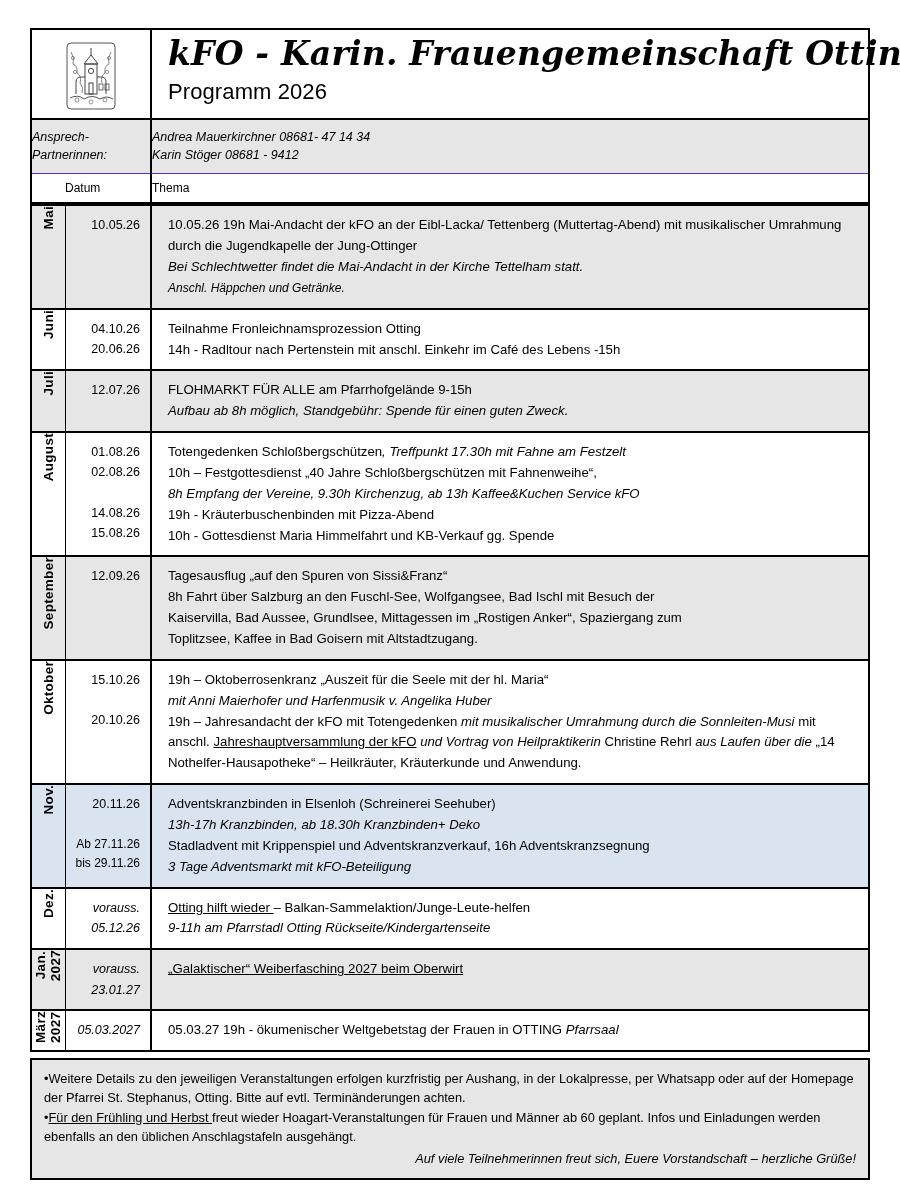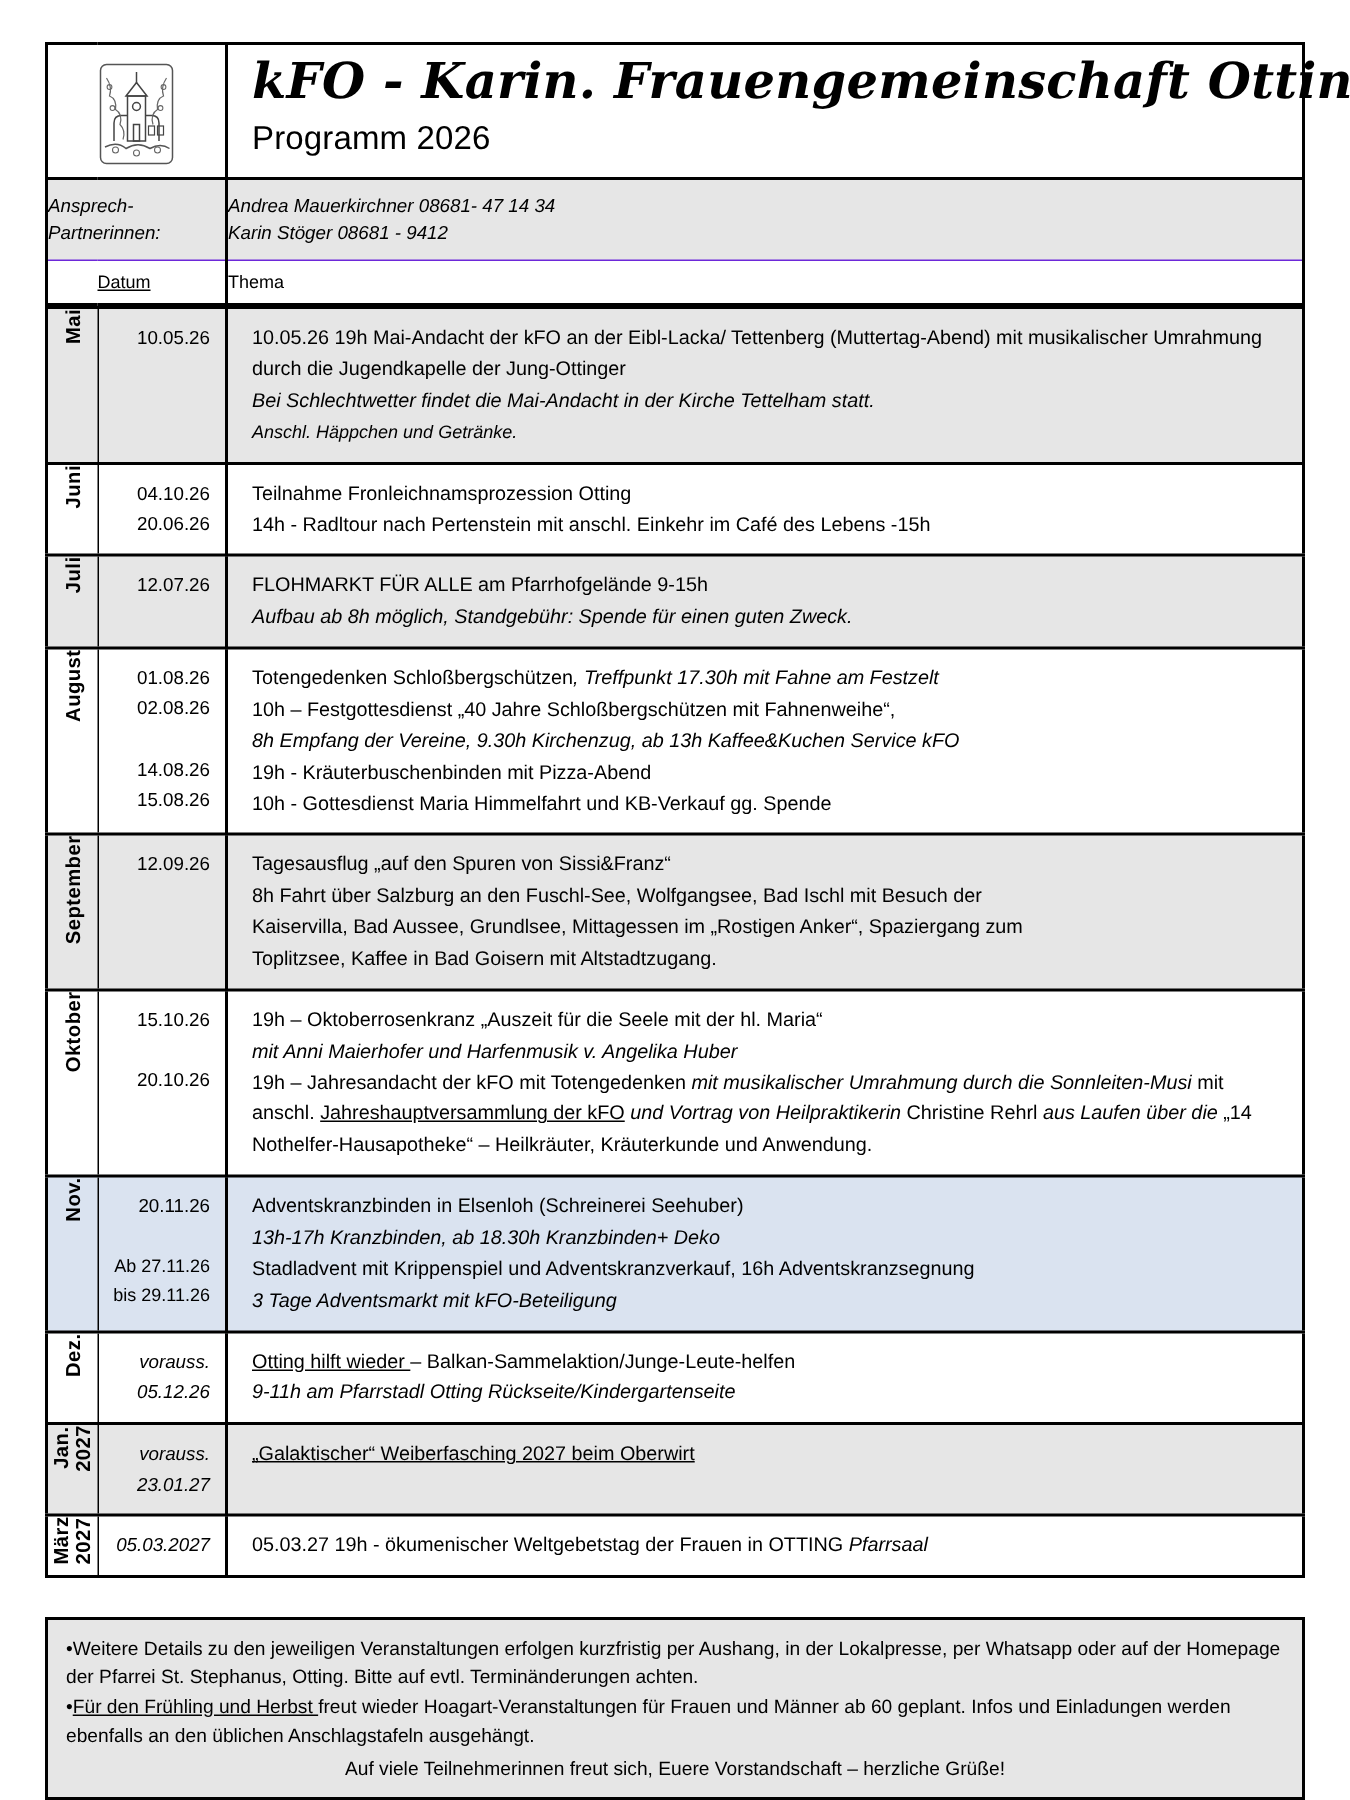--- a/index.html
+++ b/index.html
@@ -79,21 +79,21 @@
   }
 
   
   .colhead-row td {
     background: #fff;
     border-bottom: 2px solid #000;
     font-size: 12px;
     padding: 7px 0 7px 0;
   }
   .colhead-month { width: 34px; border-right: none !important; }
-  .colhead-date  { width: 86px; padding-left: 12px; border-left: none !important; border-right: 2px solid #000 !important; text-decoration: underline;}
+  .colhead-date  { width: 86px; padding-left: 12px; border-left: none !important; border-right: 2px solid #000 !important;}
   .colhead-topic { padding-left: 16px; }
 
   
   .mrow > td { border-top: 2px solid #000; border-bottom: 2px solid #000; }
   .m-month {
     width: 34px;
     border-right: 1px solid #000 !important;
     padding: 0;
     text-align: center;
     vertical-align: middle;
@@ -131,31 +131,32 @@
   .blue  { background: #dae3f0; }
 
   b, .b { font-weight: normal; }
   i, .i { font-style: italic; }
   .u { text-decoration: underline; }
   .small { font-size: 12px; }
 
   
   .notes {
     width: 840px;
-    margin-top: 26px;
+    margin-top: 6px;
     border: 2px solid #000;
     background: #e6e6e6;
     box-sizing: border-box;
     padding: 9px 12px 9px 12px;
     font-size: 12.8px;
     line-height: 1.52;
   }
   .notes p { margin: 0; }
   .notes .sign {
-    text-align: center;
+    font-style: italic;
+    text-align: right;
     margin-top: 3px;
   }
 </style>
 </head>
 <body>
 
 <div class="page">
 
   <table class="doc">
     <colgroup>

